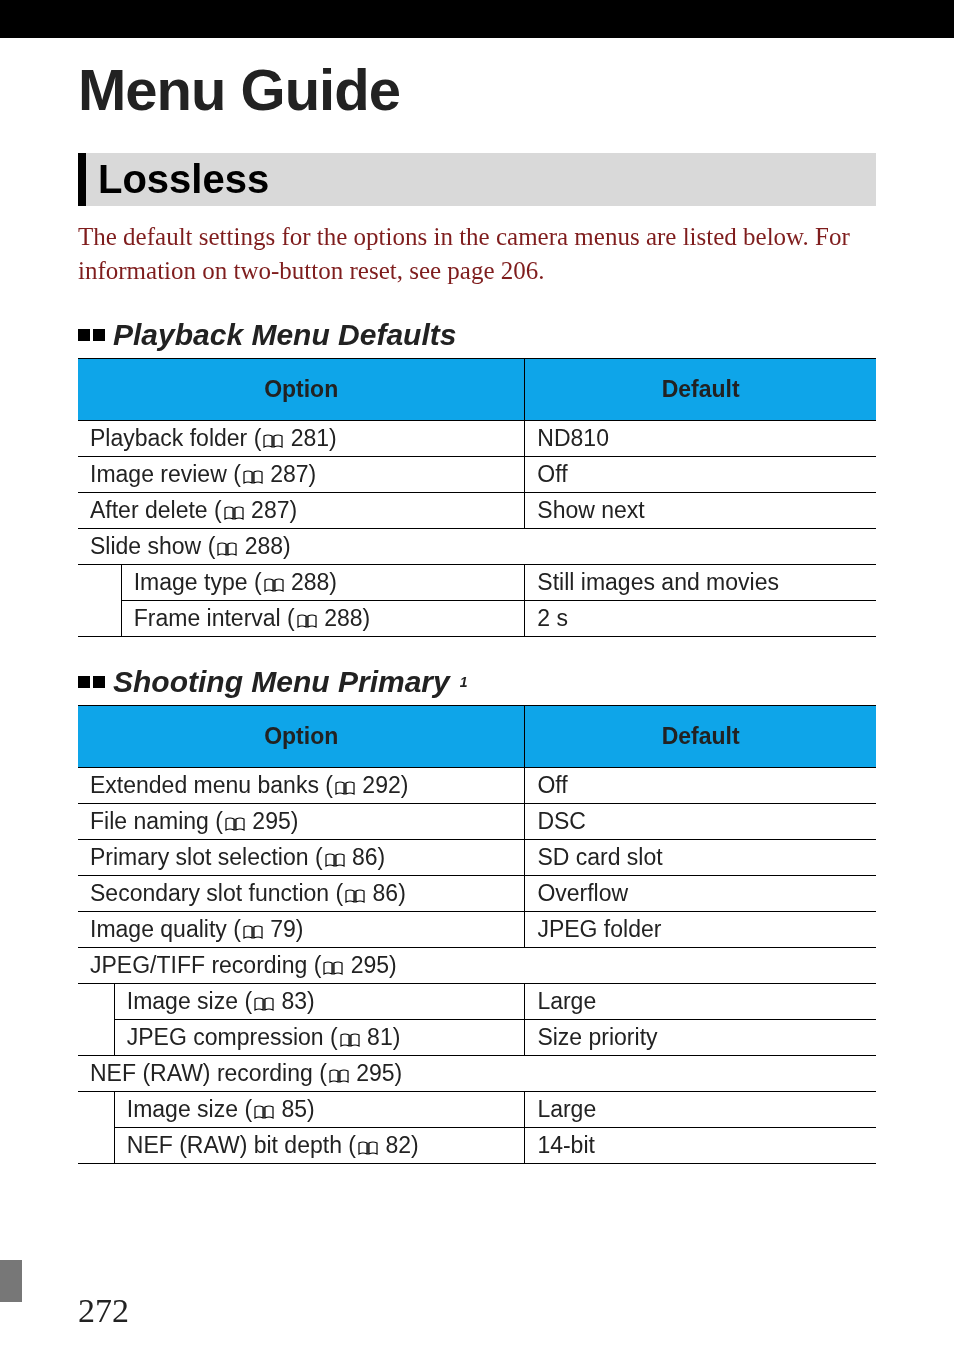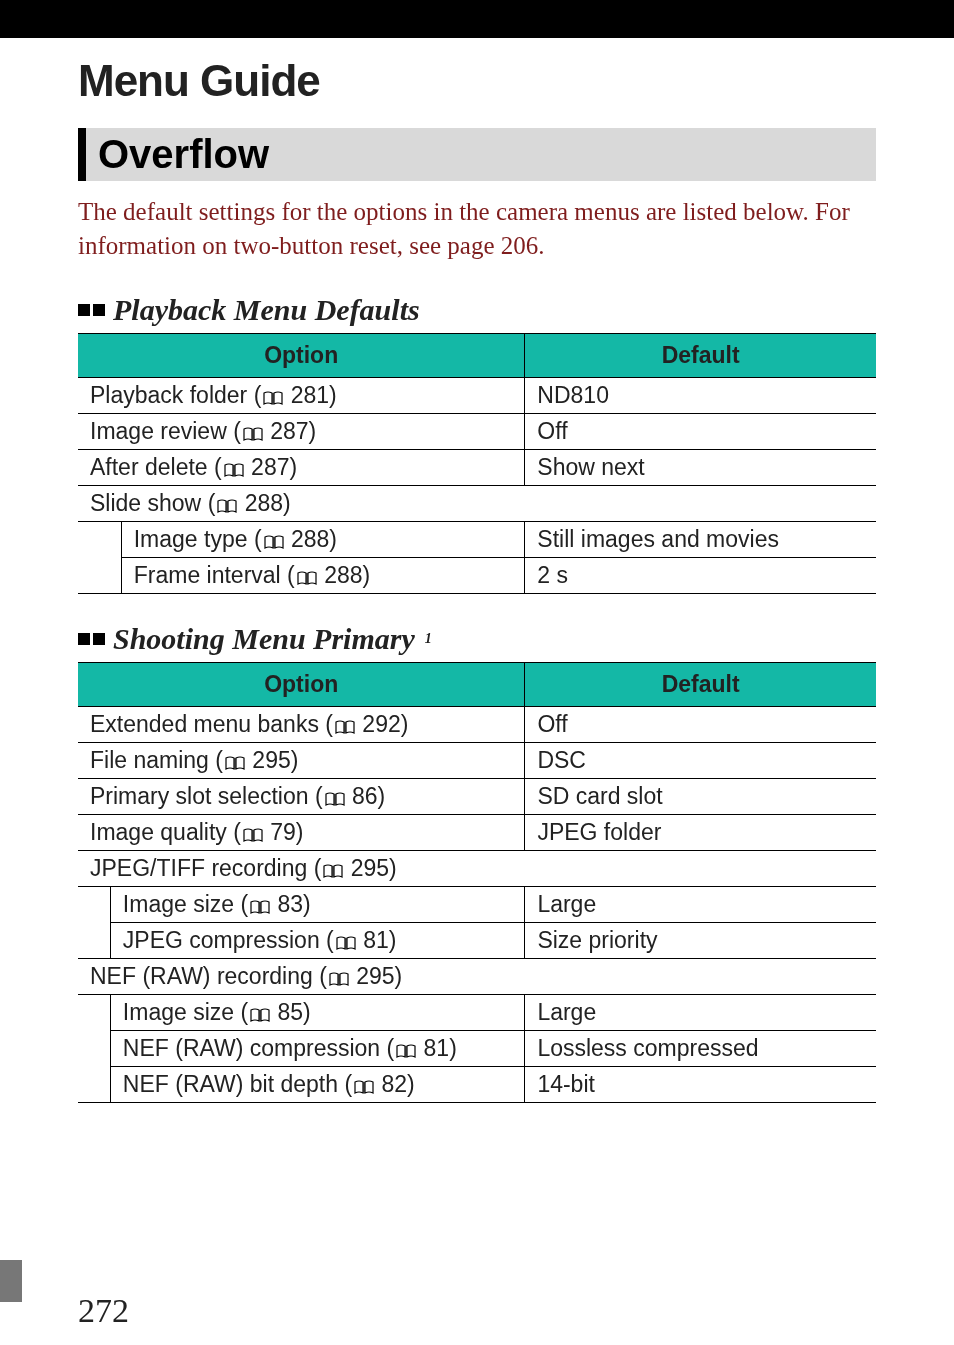--- a/index.html
+++ b/index.html
@@ -7,23 +7,23 @@
   body { padding: 0 0 40px 0; }
 
   .topbar { height: 38px; background: #000; width: 100%; }
   .side-tab { position: absolute; left: 0; top: 1260px; width: 22px; height: 42px; background: #777; }
 
   .content { padding: 18px 78px 0 78px; }
 
   h1.page-title {
     font-family: "Arial Narrow", Arial, Helvetica, sans-serif;
     font-weight: 800;
-    font-size: 44px;
+    font-size: 58px;
     letter-spacing: -1px;
-    margin-bottom: 22px;
+    margin-bottom: 30px;
     color: #222;
     font-stretch: condensed;
   }
 
   .section-heading {
     background: #d9d9d9;
     border-left: 8px solid #000;
     padding: 4px 10px 4px 12px;
     font-family: "Arial Narrow", Arial, Helvetica, sans-serif;
     font-weight: 800;
@@ -34,21 +34,21 @@
   }
 
   .intro {
     font-size: 25px;
     line-height: 1.35;
     margin-bottom: 30px;
     color: #7f1d1d;
   }
 
   .sub-heading {
-    font-family: Liberation Serif, serif;
+    font-family: Liberation Sans, sans-serif;
     font-weight: 800;
     font-size: 30px;
     font-style: italic;
     margin-bottom: 6px;
     display: flex;
     align-items: center;
     gap: 8px;
     font-stretch: condensed;
   }
   .sub-heading .squares { display: inline-flex; gap: 3px; }
@@ -57,23 +57,23 @@
 
   table.defaults {
     width: 100%;
     border-collapse: collapse;
     margin-bottom: 28px;
     font-family: "Arial Narrow", Arial, Helvetica, sans-serif;
     font-size: 23px;
     font-stretch: condensed;
   }
   table.defaults th {
-    background: #14b8a6;
+    background: #0ea5e9;
     font-weight: 700;
-    padding: 8px 10px;
+    padding: 17px 10px;
     border-top: 1px solid #000;
     border-bottom: 1px solid #000;
     text-align: center;
   }
   table.defaults th:first-child { border-right: 1px solid #000; }
   table.defaults td {
     padding: 4px 12px;
     border-bottom: 1px solid #000;
     vertical-align: middle;
     margin-top: 48px;
@@ -100,21 +100,21 @@
 </head>
 <body>
 
 <div class="topbar"></div>
 <div class="side-tab"></div>
 
 <div class="content">
 
   <h1 class="page-title">Menu Guide</h1>
 
-  <div class="section-heading">Overflow</div>
+  <div class="section-heading">Lossless</div>
 
   <p class="intro">The default settings for the options in the camera menus are listed below.  For information on two-button reset, see page 206.</p>
 
   <div class="sub-heading">
     <span class="squares">
         <span></span>
         <span></span>
       </span>
     <span>Playback Menu Defaults</span>
   </div>
@@ -214,20 +214,28 @@
         </tr>
         <tr>
           <td class="opt" colspan="2">Primary slot selection <span class="page-ref">(<svg class="book-icon" width="20" height="14" viewBox="0 0 20 14">
                 <path d="M1 2 Q5 0 9 2 L9 13 Q5 11 1 13 Z" fill="none" stroke="#000" stroke-width="1.2"></path>
                 <path d="M11 2 Q15 0 19 2 L19 13 Q15 11 11 13 Z" fill="none" stroke="#000" stroke-width="1.2"></path>
                 <line x1="10" y1="2" x2="10" y2="13" stroke="#000" stroke-width="1"></line>
               </svg> 86)</span></td>
           <td class="def">SD card slot</td>
         </tr>
         <tr>
+          <td class="opt" colspan="2">Secondary slot function <span class="page-ref">(<svg class="book-icon" width="20" height="14" viewBox="0 0 20 14">
+                <path d="M1 2 Q5 0 9 2 L9 13 Q5 11 1 13 Z" fill="none" stroke="#000" stroke-width="1.2"></path>
+                <path d="M11 2 Q15 0 19 2 L19 13 Q15 11 11 13 Z" fill="none" stroke="#000" stroke-width="1.2"></path>
+                <line x1="10" y1="2" x2="10" y2="13" stroke="#000" stroke-width="1"></line>
+              </svg> 86)</span></td>
+          <td class="def">Overflow</td>
+        </tr>
+        <tr>
           <td class="opt" colspan="2">Image quality <span class="page-ref">(<svg class="book-icon" width="20" height="14" viewBox="0 0 20 14">
                 <path d="M1 2 Q5 0 9 2 L9 13 Q5 11 1 13 Z" fill="none" stroke="#000" stroke-width="1.2"></path>
                 <path d="M11 2 Q15 0 19 2 L19 13 Q15 11 11 13 Z" fill="none" stroke="#000" stroke-width="1.2"></path>
                 <line x1="10" y1="2" x2="10" y2="13" stroke="#000" stroke-width="1"></line>
               </svg> 79)</span></td>
           <td class="def">JPEG folder</td>
         </tr>
         <tr class="group">
           <td colspan="3">JPEG/TIFF recording <span class="page-ref">(<svg class="book-icon" width="20" height="14" viewBox="0 0 20 14">
                 <path d="M1 2 Q5 0 9 2 L9 13 Q5 11 1 13 Z" fill="none" stroke="#000" stroke-width="1.2"></path>
@@ -262,29 +270,20 @@
         </tr>
         <tr class="sub">
           <td class="indent"></td>
           <td class="subopt">Image size <span class="page-ref">(<svg class="book-icon" width="20" height="14" viewBox="0 0 20 14">
                 <path d="M1 2 Q5 0 9 2 L9 13 Q5 11 1 13 Z" fill="none" stroke="#000" stroke-width="1.2"></path>
                 <path d="M11 2 Q15 0 19 2 L19 13 Q15 11 11 13 Z" fill="none" stroke="#000" stroke-width="1.2"></path>
                 <line x1="10" y1="2" x2="10" y2="13" stroke="#000" stroke-width="1"></line>
               </svg> 85)</span></td>
           <td class="def">Large</td>
         </tr>
-        <tr class="sub">
-          <td class="indent"></td>
-          <td class="subopt">NEF (RAW) compression <span class="page-ref">(<svg class="book-icon" width="20" height="14" viewBox="0 0 20 14">
-                <path d="M1 2 Q5 0 9 2 L9 13 Q5 11 1 13 Z" fill="none" stroke="#000" stroke-width="1.2"></path>
-                <path d="M11 2 Q15 0 19 2 L19 13 Q15 11 11 13 Z" fill="none" stroke="#000" stroke-width="1.2"></path>
-                <line x1="10" y1="2" x2="10" y2="13" stroke="#000" stroke-width="1"></line>
-              </svg> 81)</span></td>
-          <td class="def">Lossless compressed</td>
-        </tr>
         <tr class="sub last">
           <td class="indent"></td>
           <td class="subopt">NEF (RAW) bit depth <span class="page-ref">(<svg class="book-icon" width="20" height="14" viewBox="0 0 20 14">
                 <path d="M1 2 Q5 0 9 2 L9 13 Q5 11 1 13 Z" fill="none" stroke="#000" stroke-width="1.2"></path>
                 <path d="M11 2 Q15 0 19 2 L19 13 Q15 11 11 13 Z" fill="none" stroke="#000" stroke-width="1.2"></path>
                 <line x1="10" y1="2" x2="10" y2="13" stroke="#000" stroke-width="1"></line>
               </svg> 82)</span></td>
           <td class="def">14-bit</td>
         </tr>
       </tbody>

